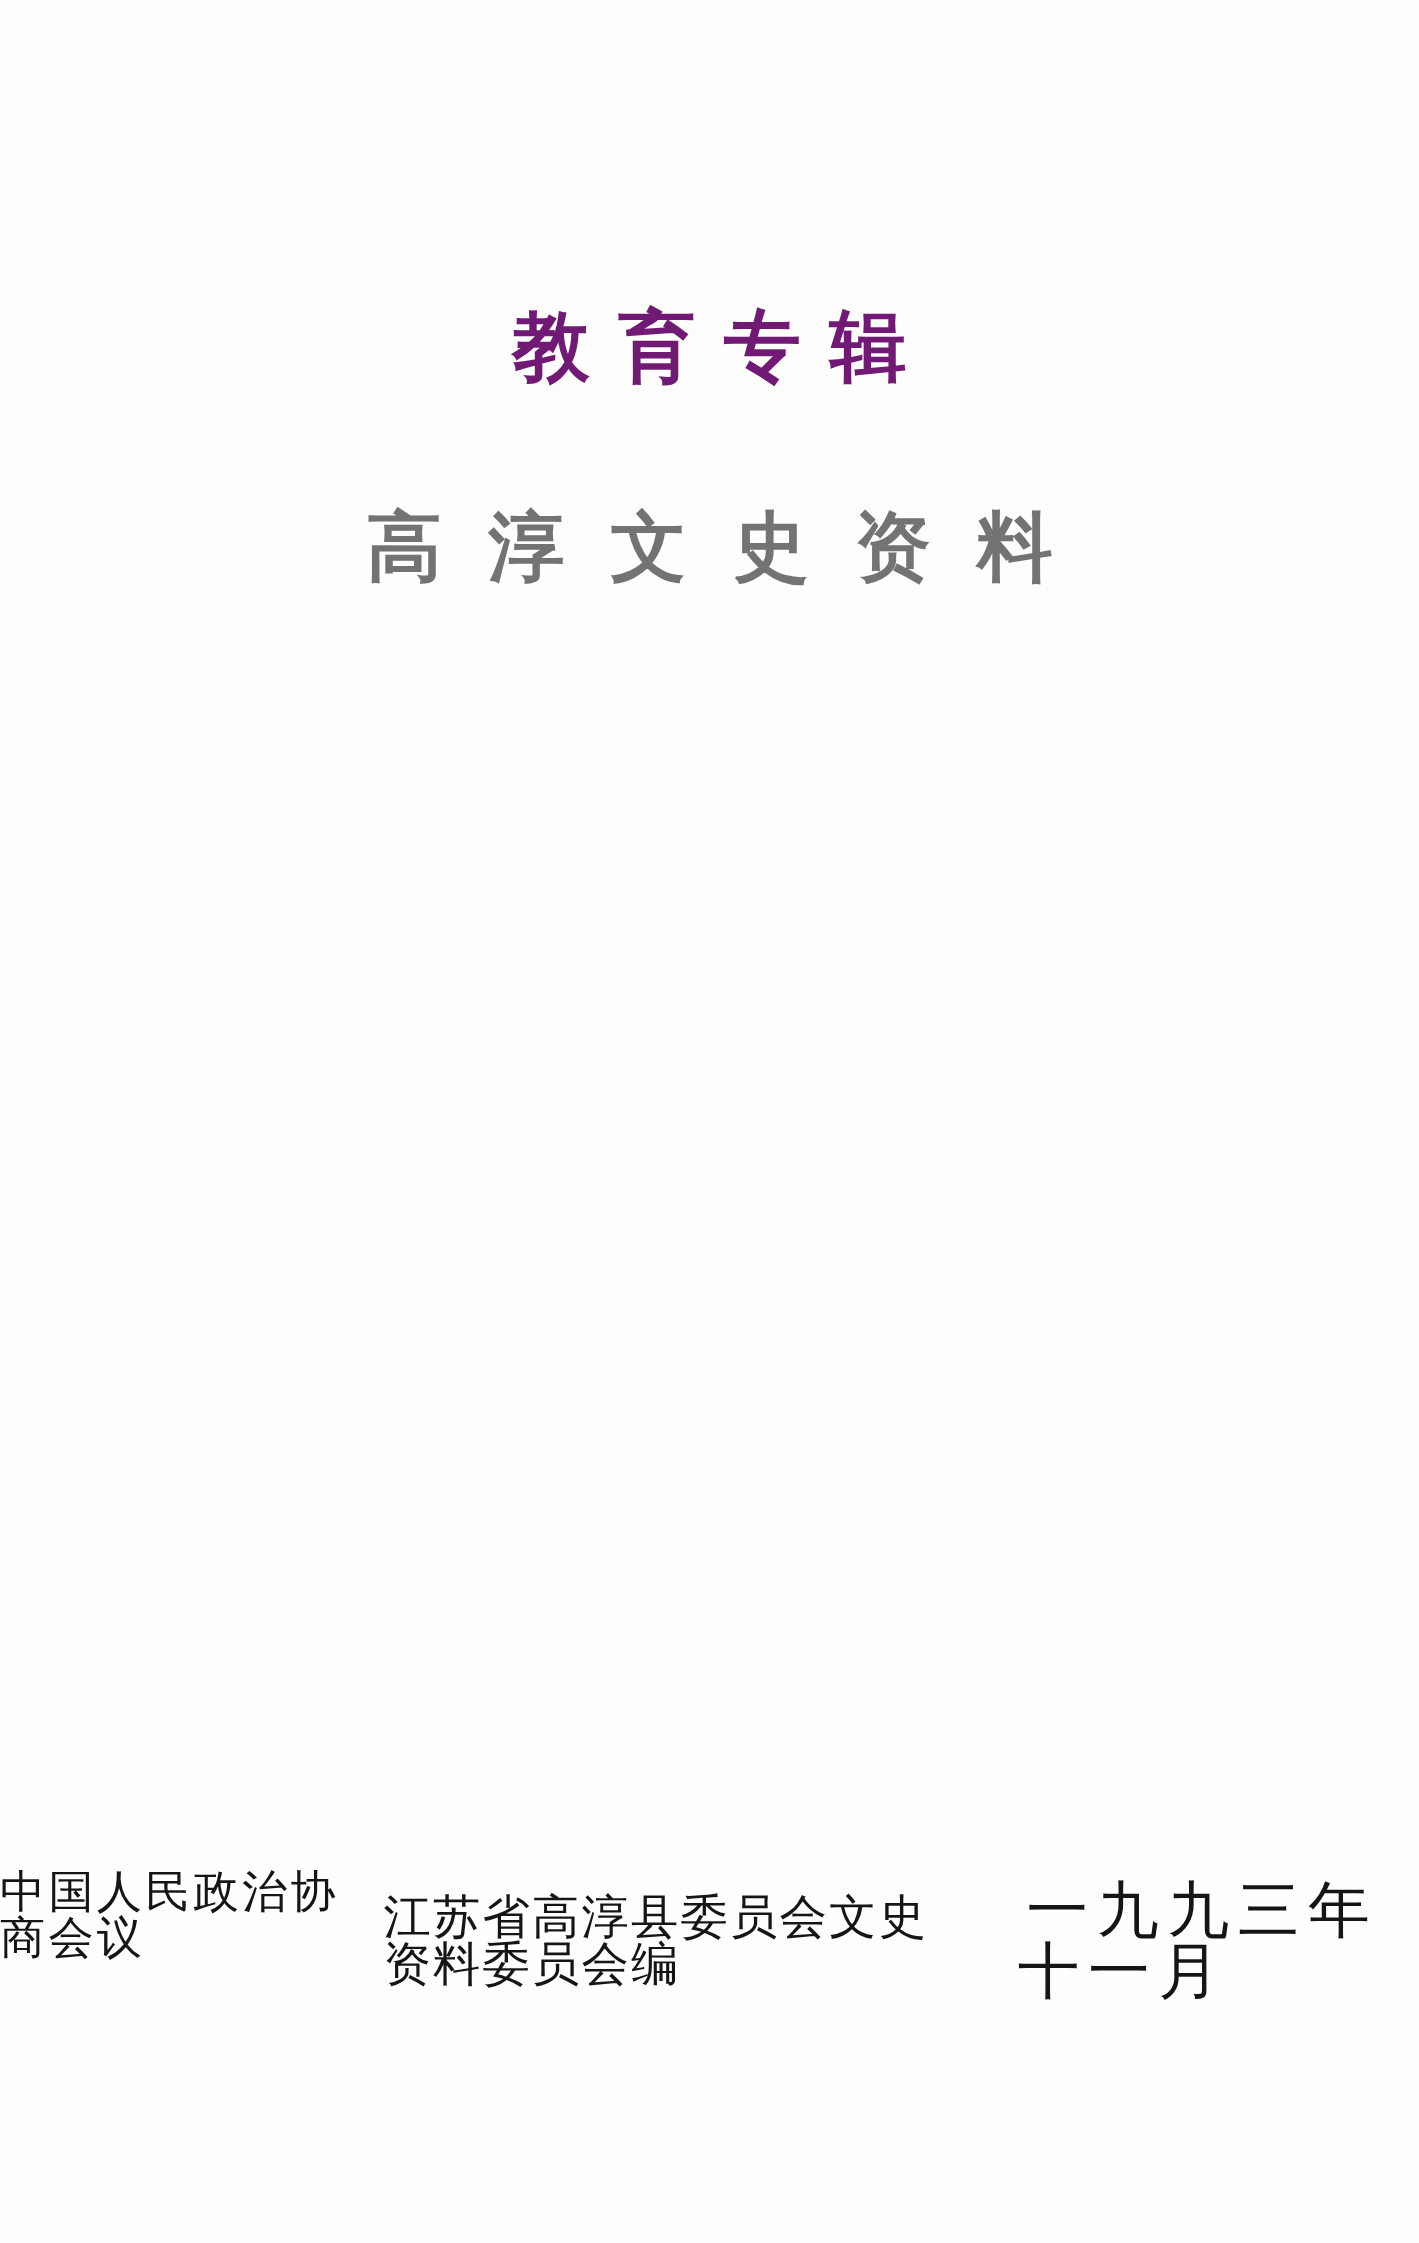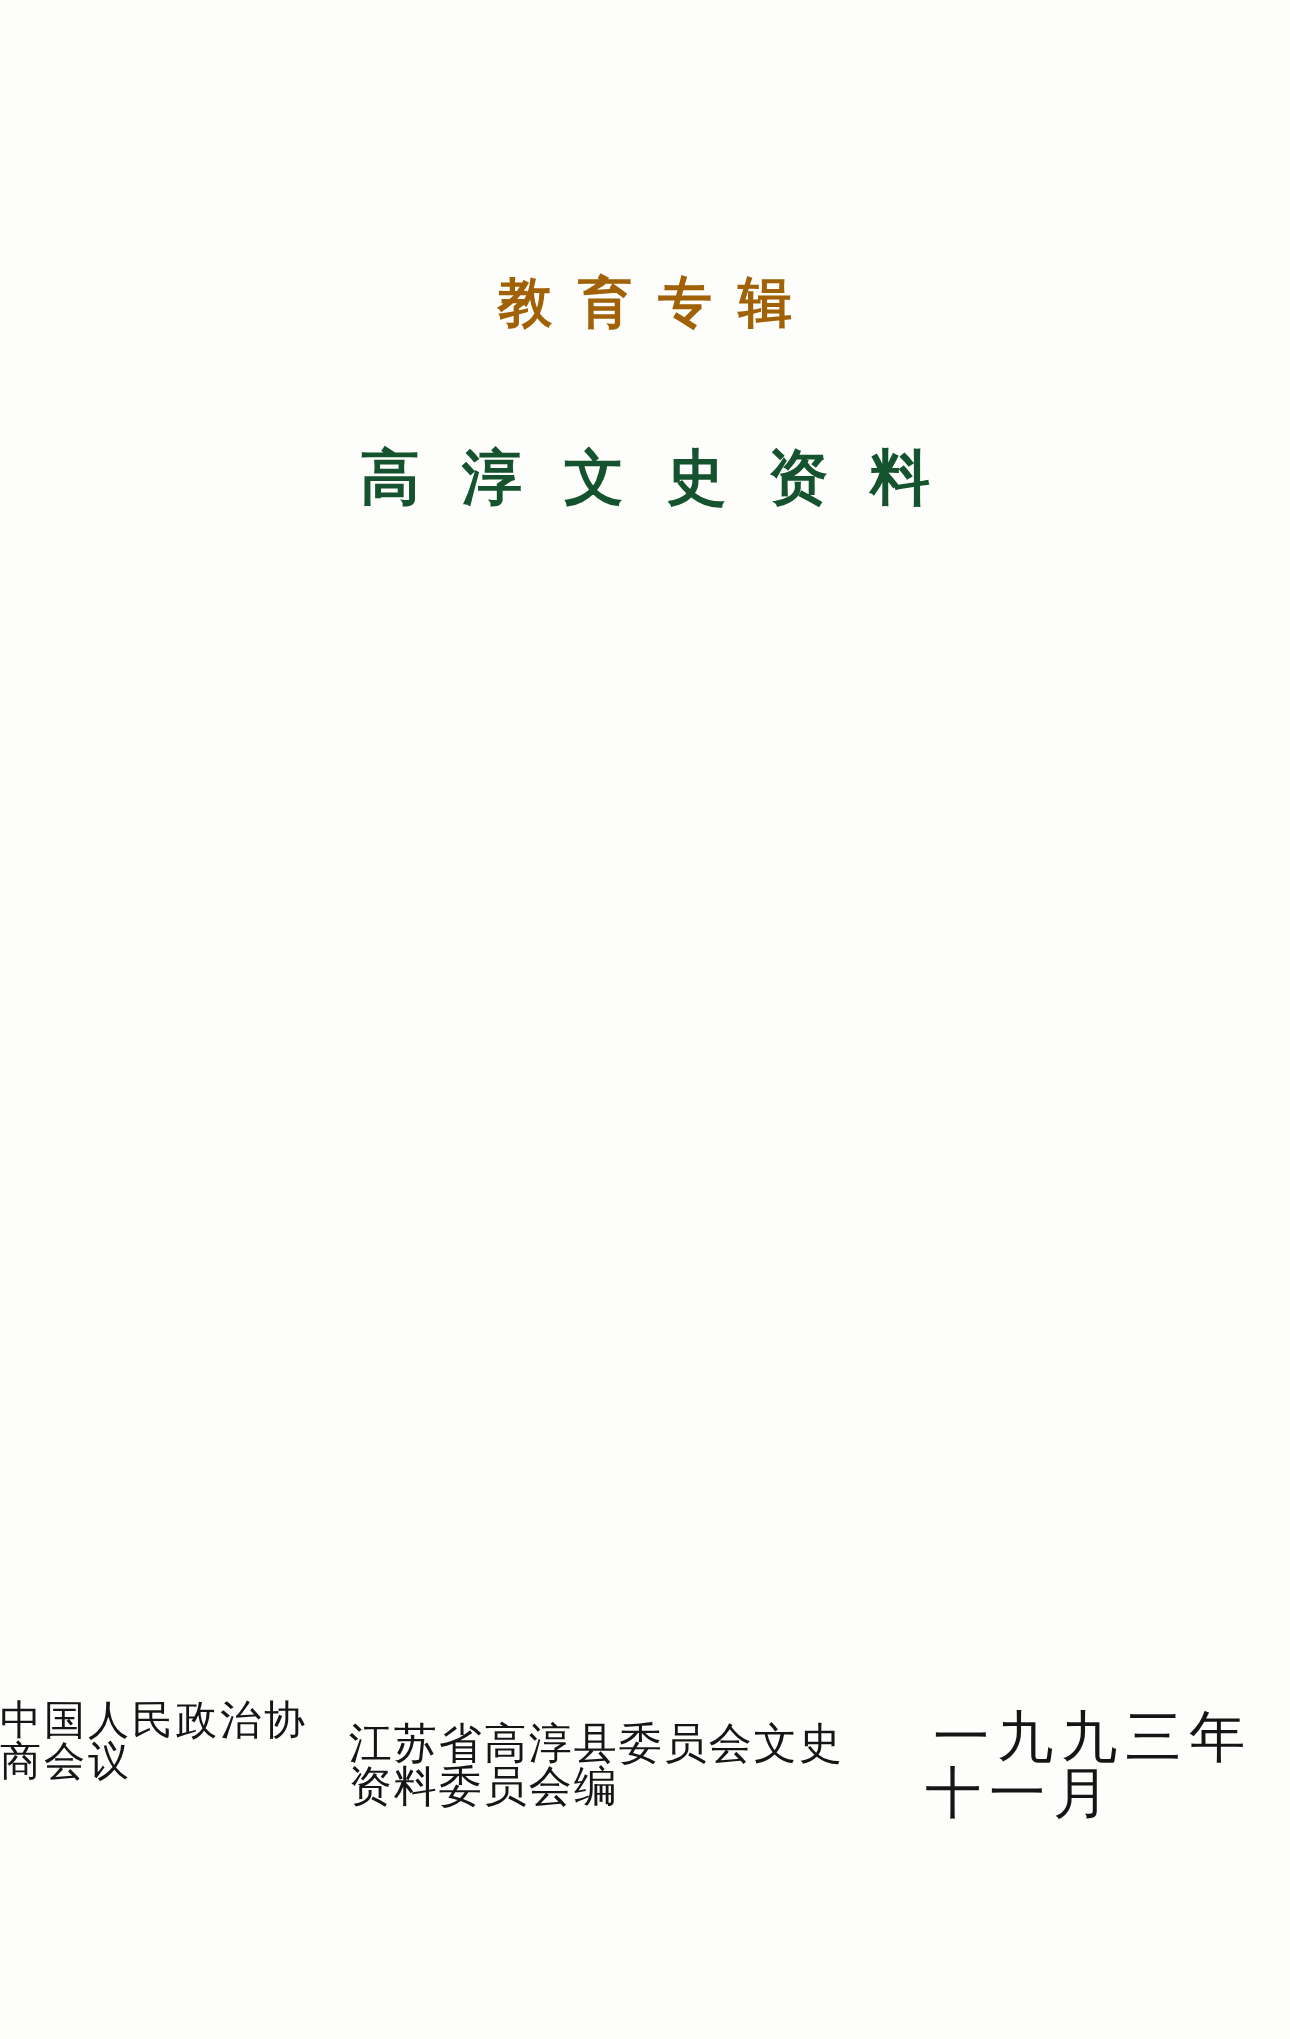--- a/index.html
+++ b/index.html
@@ -21,37 +21,37 @@
     inset: 0;
     background: #fdfdfb;
     display: flex;
     flex-direction: column;
     align-items: center;
   }
 
   
   .series-label {
     margin-top: 280px;
-    font-size: 54px;
+    font-size: 70px;
     font-weight: 700;
     letter-spacing: 26px;
     text-indent: 26px;
     line-height: 1;
-    font-family: Liberation Mono, monospace;
-    color: #a16207;
+    font-family: Liberation Sans, sans-serif;
+    color: #701a75;
   }
 
   .main-title {
     margin-top: 112px;
-    font-size: 60px;
+    font-size: 69px;
     font-weight: 700;
     letter-spacing: 42px;
     text-indent: 42px;
     line-height: 1.05;
-    color: #14532d;
+    color: #737373;
     font-family: "DejaVu Serif", serif;
   }
 
   .volume-label {
     margin-top: 40px;
     font-size: 56px;
     font-weight: 400;
     letter-spacing: 30px;
     text-indent: 30px;
     line-height: 1;

